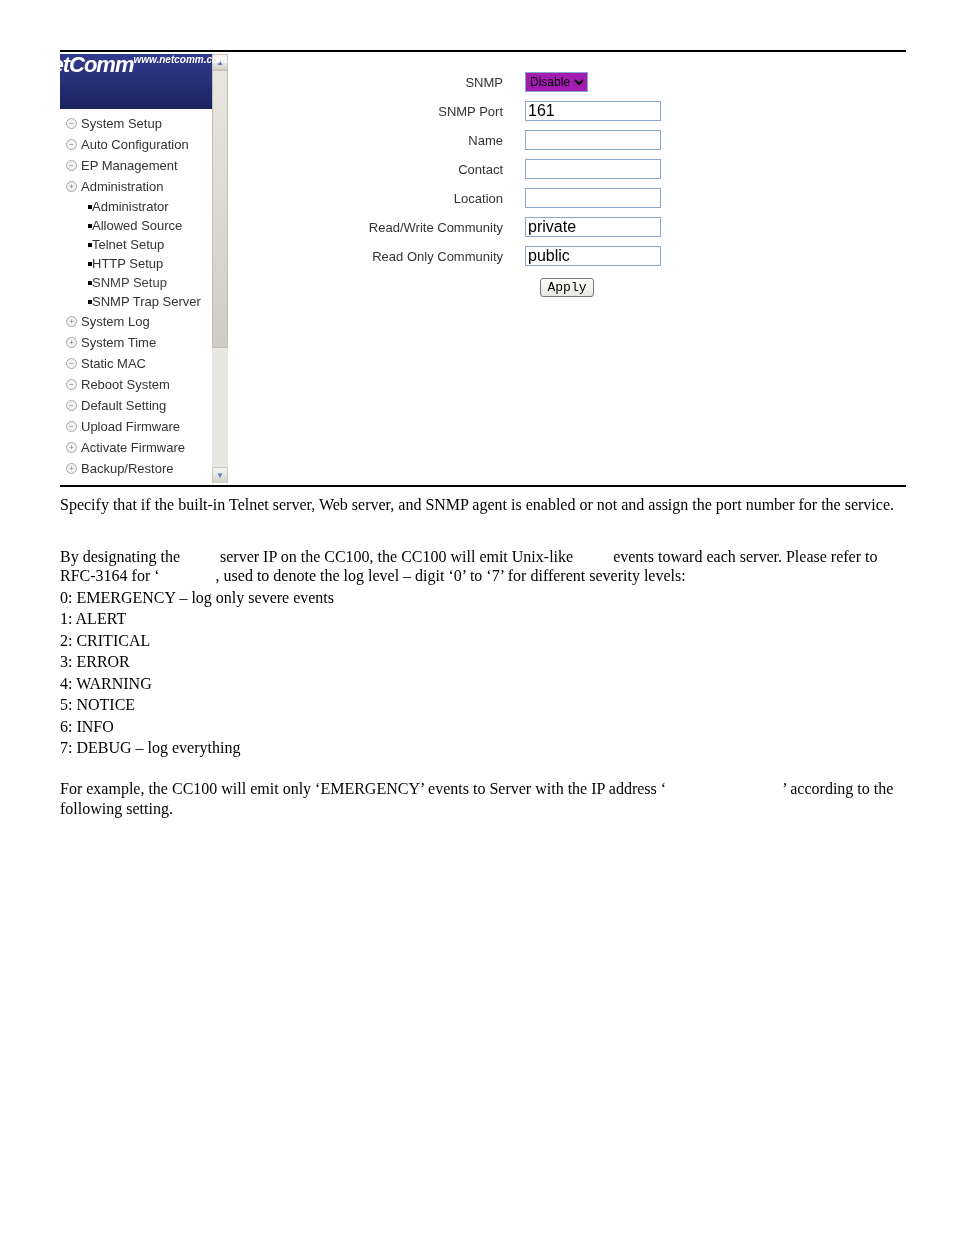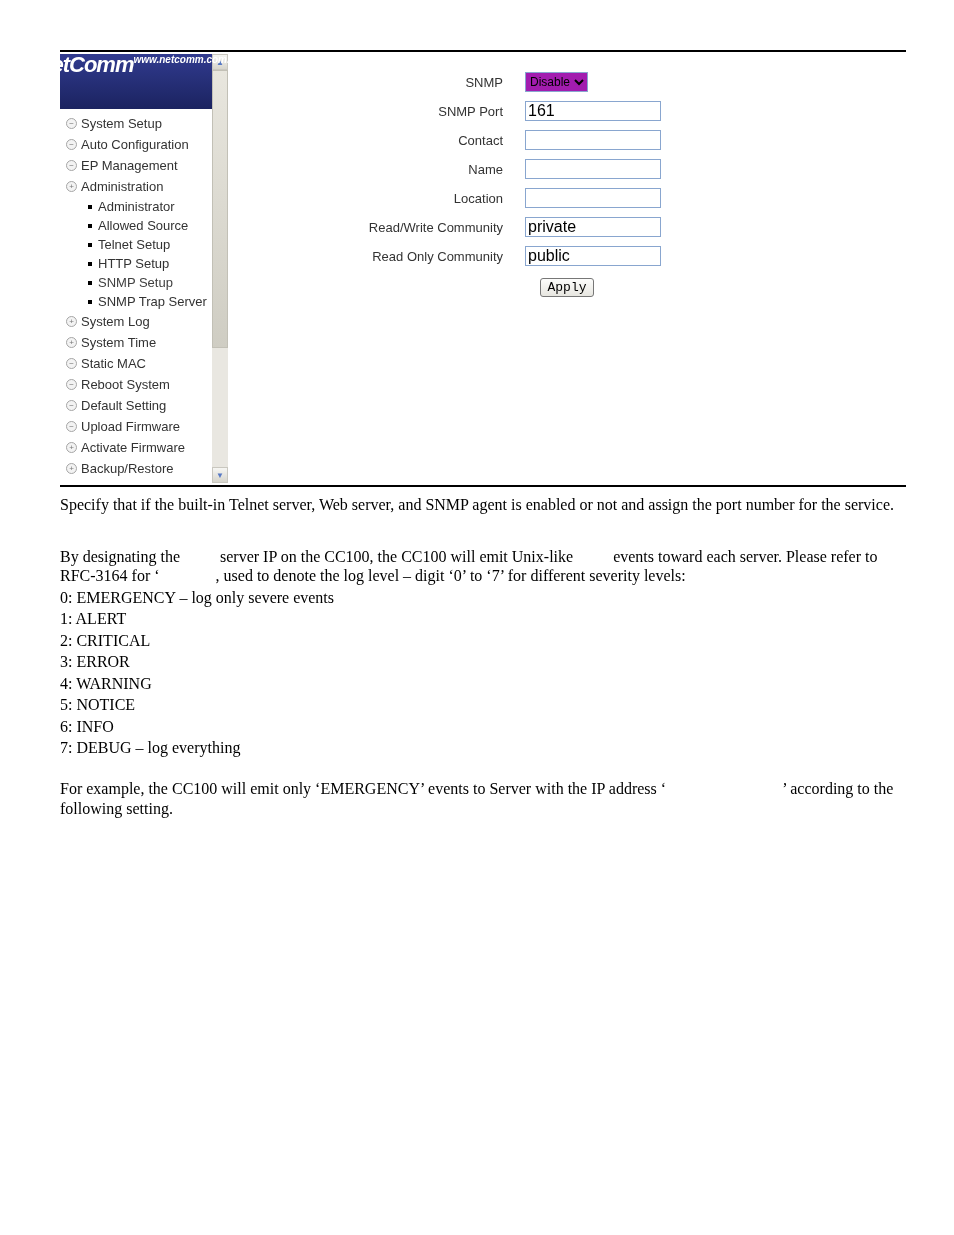--- a/index.html
+++ b/index.html
@@ -78,21 +78,20 @@
     color: #777;
     background: #f3f3f3;
   }
   .sub-nav {
     padding-left: 26px;
   }
   .sub-item {
     padding: 2px 0;
     display: flex;
     align-items: center;
-    gap: 6px;
     cursor: pointer;
   }
   .sub-bullet {
     width: 4px;
     height: 4px;
     background: #000;
     display: inline-block;
   }
   .active { color: #404040; }
 
@@ -296,25 +295,25 @@
               <select>
                 <option>Disable</option>
               </select>
             </div>
           </div>
           <div class="form-row">
             <div class="form-label">SNMP Port</div>
             <div class="form-control"><input type="text" value="161" style=""></div>
           </div>
           <div class="form-row">
+            <div class="form-label">Name</div>
+            <div class="form-control"><input type="text" value="" style=""></div>
+          </div>
+          <div class="form-row">
             <div class="form-label">Contact</div>
-            <div class="form-control"><input type="text" value="" style=""></div>
-          </div>
-          <div class="form-row">
-            <div class="form-label">Name</div>
             <div class="form-control"><input type="text" value="" style=""></div>
           </div>
           <div class="form-row">
             <div class="form-label">Location</div>
             <div class="form-control"><input type="text" value="" style=""></div>
           </div>
           <div class="form-row">
             <div class="form-label">Read/Write Community</div>
             <div class="form-control"><input type="text" value="private" style=""></div>
           </div>

